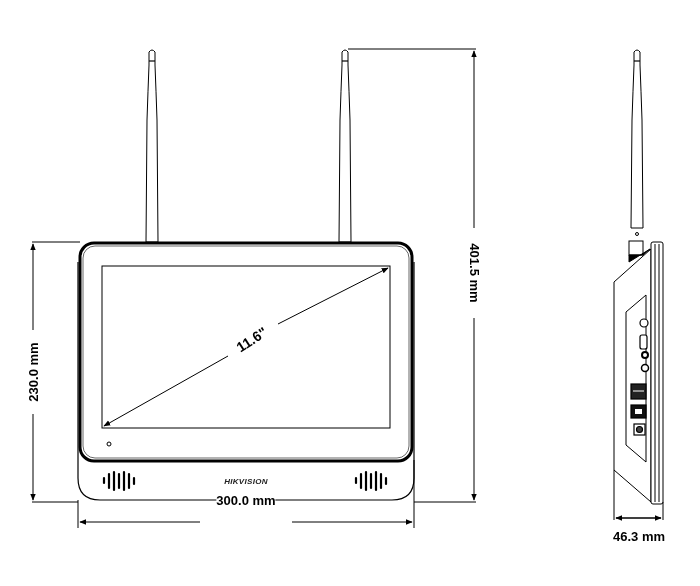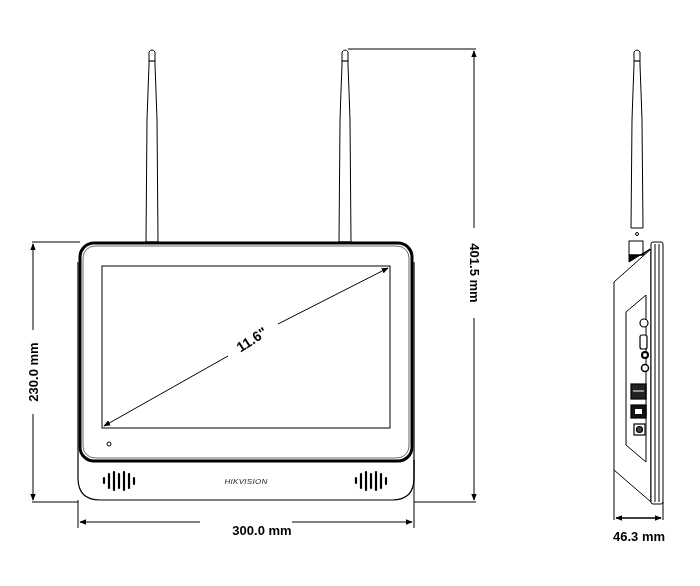--- a/index.html
+++ b/index.html
@@ -3,21 +3,21 @@
   <meta charset="utf-8">
   <style>
     html, body { margin: 0; padding: 0; background: #ffffff; }
     body { width: 700px; height: 586px; position: relative; overflow: hidden; font-family: "Liberation Sans", sans-serif; }
     #canvas { position: absolute; left: 0; top: 0; width: 700px; height: 586px; }
     .dim-label { position: absolute; font-family: "Liberation Sans", sans-serif; font-weight: bold; font-size: 13px; color: #000; white-space: nowrap; background: #fff; line-height: 15px; }
     .rot-ccw { transform: translate(-50%, -50%) rotate(-90deg); }
     .rot-cw { transform: translate(-50%, -50%) rotate(90deg); }
     .center { transform: translate(-50%, -50%); }
     .diag { transform: translate(-50%, -50%) rotate(-33deg); font-size: 14px; background: transparent; }
-    .brand { position: absolute; font-family: "Liberation Sans", sans-serif; font-weight: normal; font-style: italic; font-size: 8px; letter-spacing: 0.3px; color: #222; transform: translate(-50%, -50%); }
+    .brand { position: absolute; font-family: "Liberation Sans", sans-serif; font-weight: bold; font-style: italic; font-size: 8px; letter-spacing: 0.3px; color: #222; transform: translate(-50%, -50%); }
   </style>
 </head>
 <body>
 
 <div id="canvas">
   <svg width="700" height="586" viewBox="0 0 700 586" xmlns="http://www.w3.org/2000/svg">
     <defs>
       <marker id="arrow" viewBox="0 0 10 10" refX="9" refY="5" markerWidth="7" markerHeight="7" orient="auto-start-reverse">
         <path d="M0,1 L10,5 L0,9 z" fill="#000"></path>
       </marker>
@@ -119,17 +119,17 @@
 
     <g stroke="#000" stroke-width="1" fill="none">
       <line x1="616" y1="518" x2="661" y2="518" marker-end="url(#arrow)"></line>
       <line x1="661" y1="518" x2="616" y2="518" marker-end="url(#arrow)"></line>
     </g>
   </svg>
 
   
   <div class="dim-label rot-ccw" style="left:33px; top:372px;">230.0 mm</div>
   <div class="dim-label rot-cw" style="left:474px; top:273px;">401.5 mm</div>
-  <div class="dim-label center" style="left:246px; top:530px;margin-left:16px;">300.0 mm</div>
+  <div class="dim-label center" style="left:246px; top:500px;">300.0 mm</div>
   <div class="dim-label center" style="left:639px; top:536px;text-align:right;">46.3 mm</div>
   <div class="dim-label diag" style="left:252px; top:340px;">11.6"</div>
   <div class="brand" style="left:246px; top:481px;">HIKVISION</div>
 </div>
 
 </body></html>

